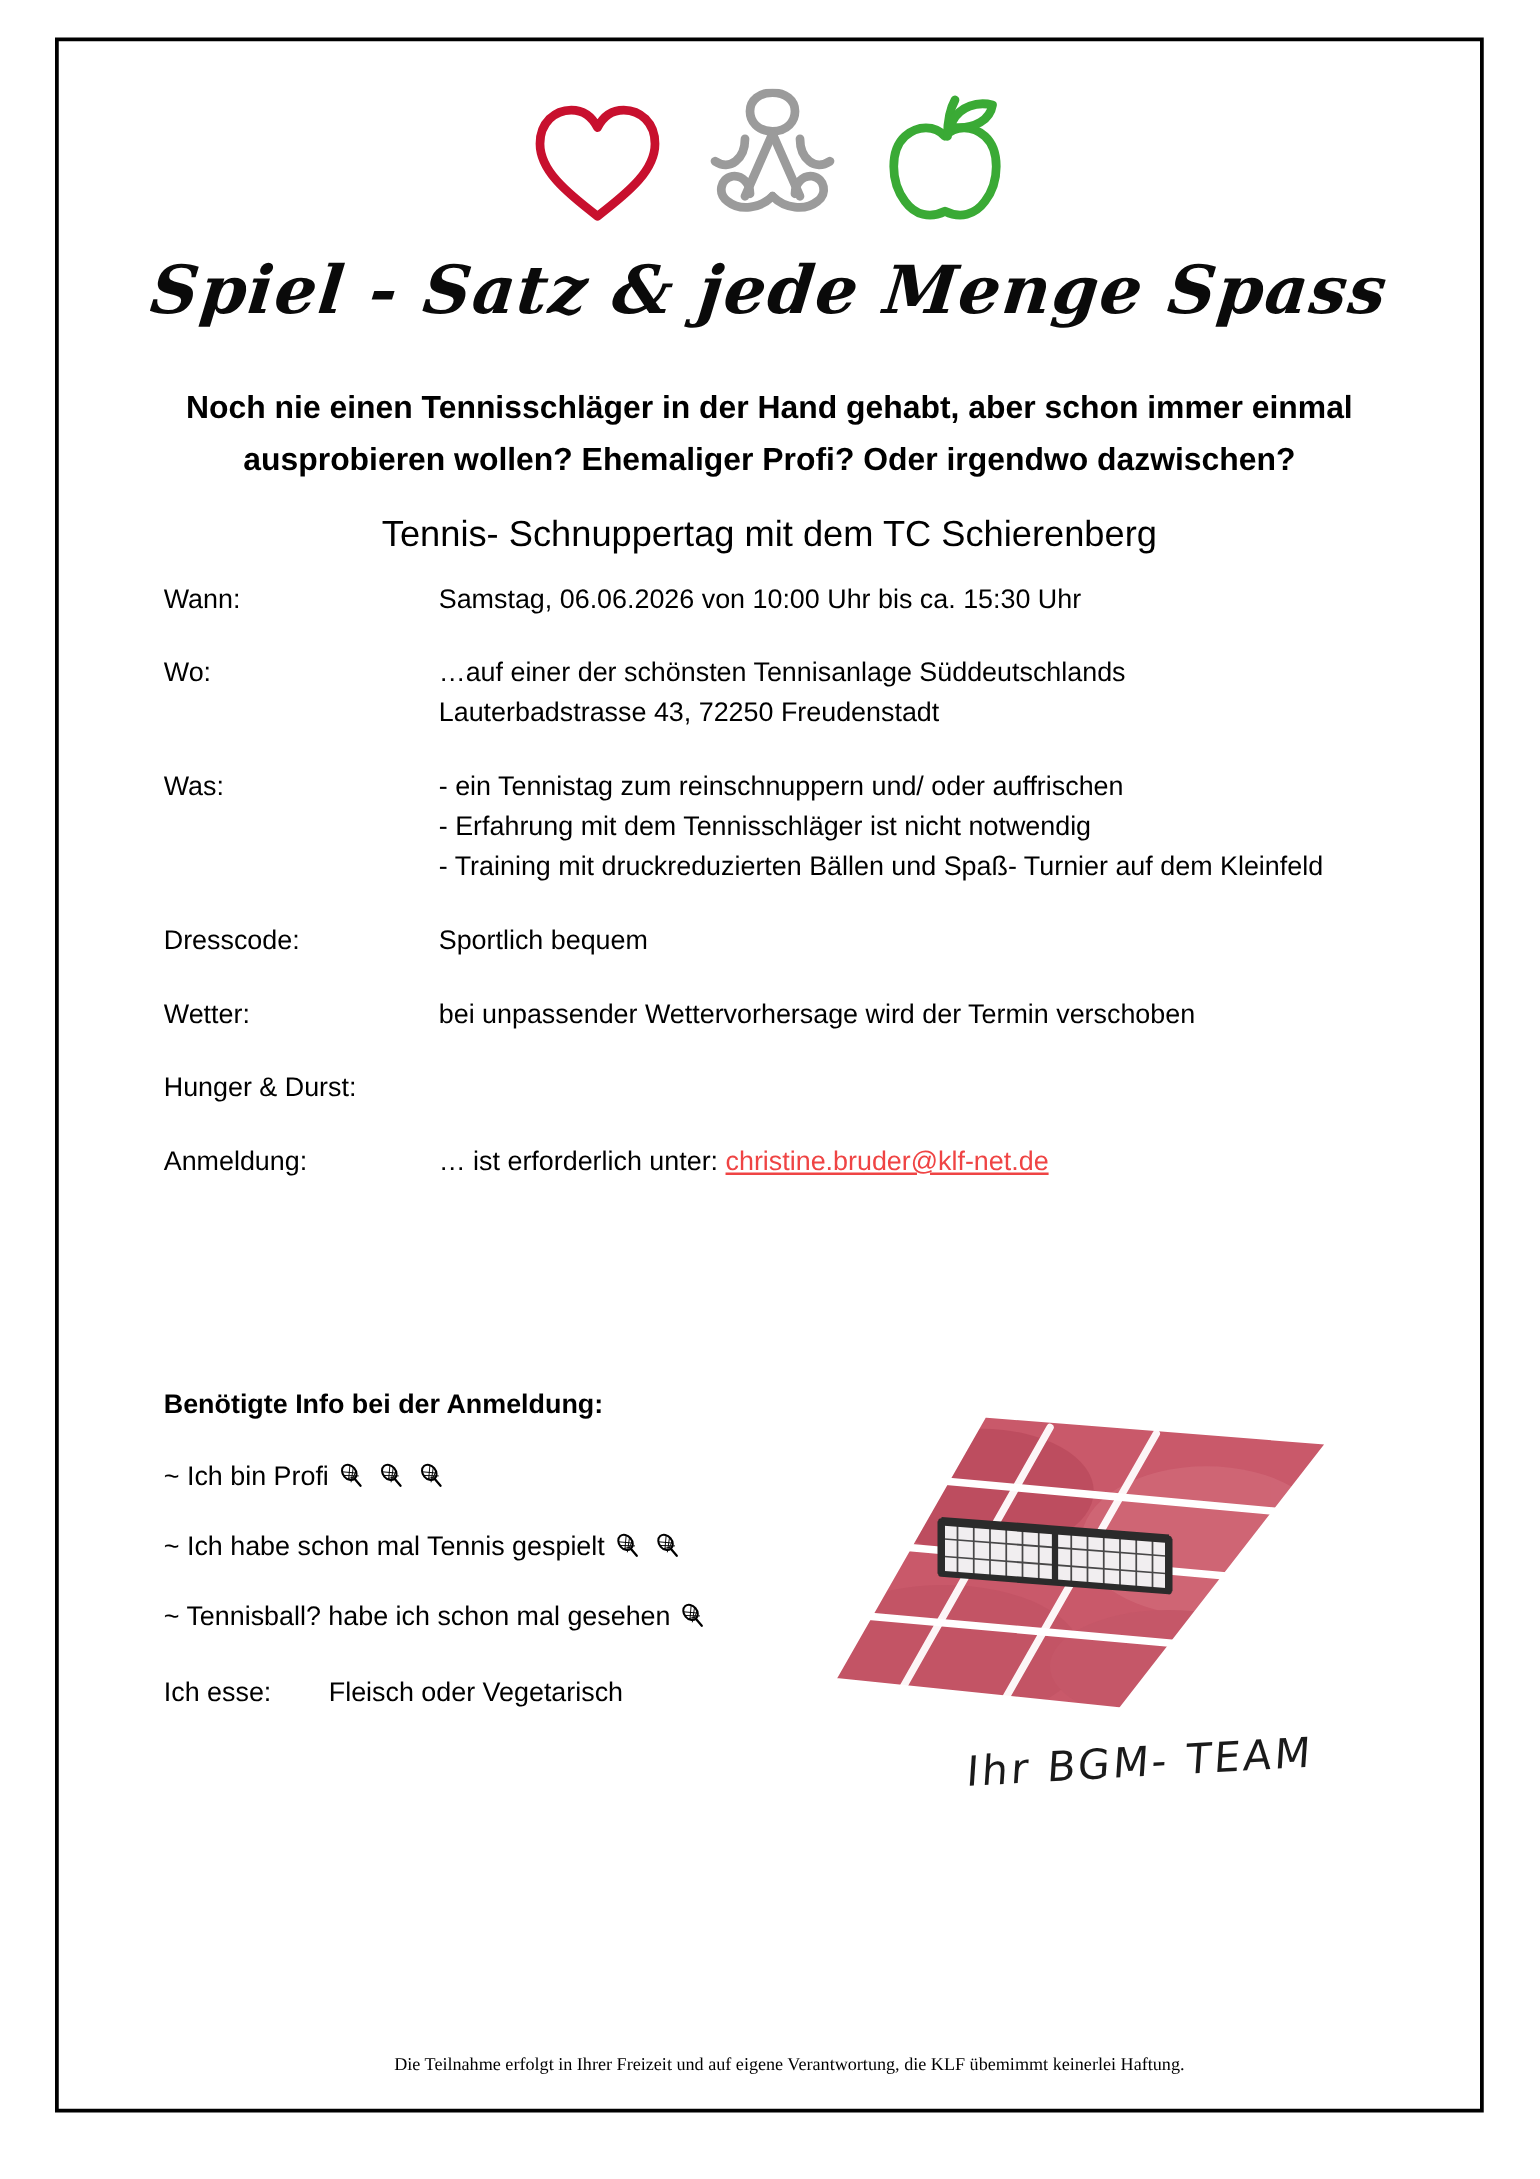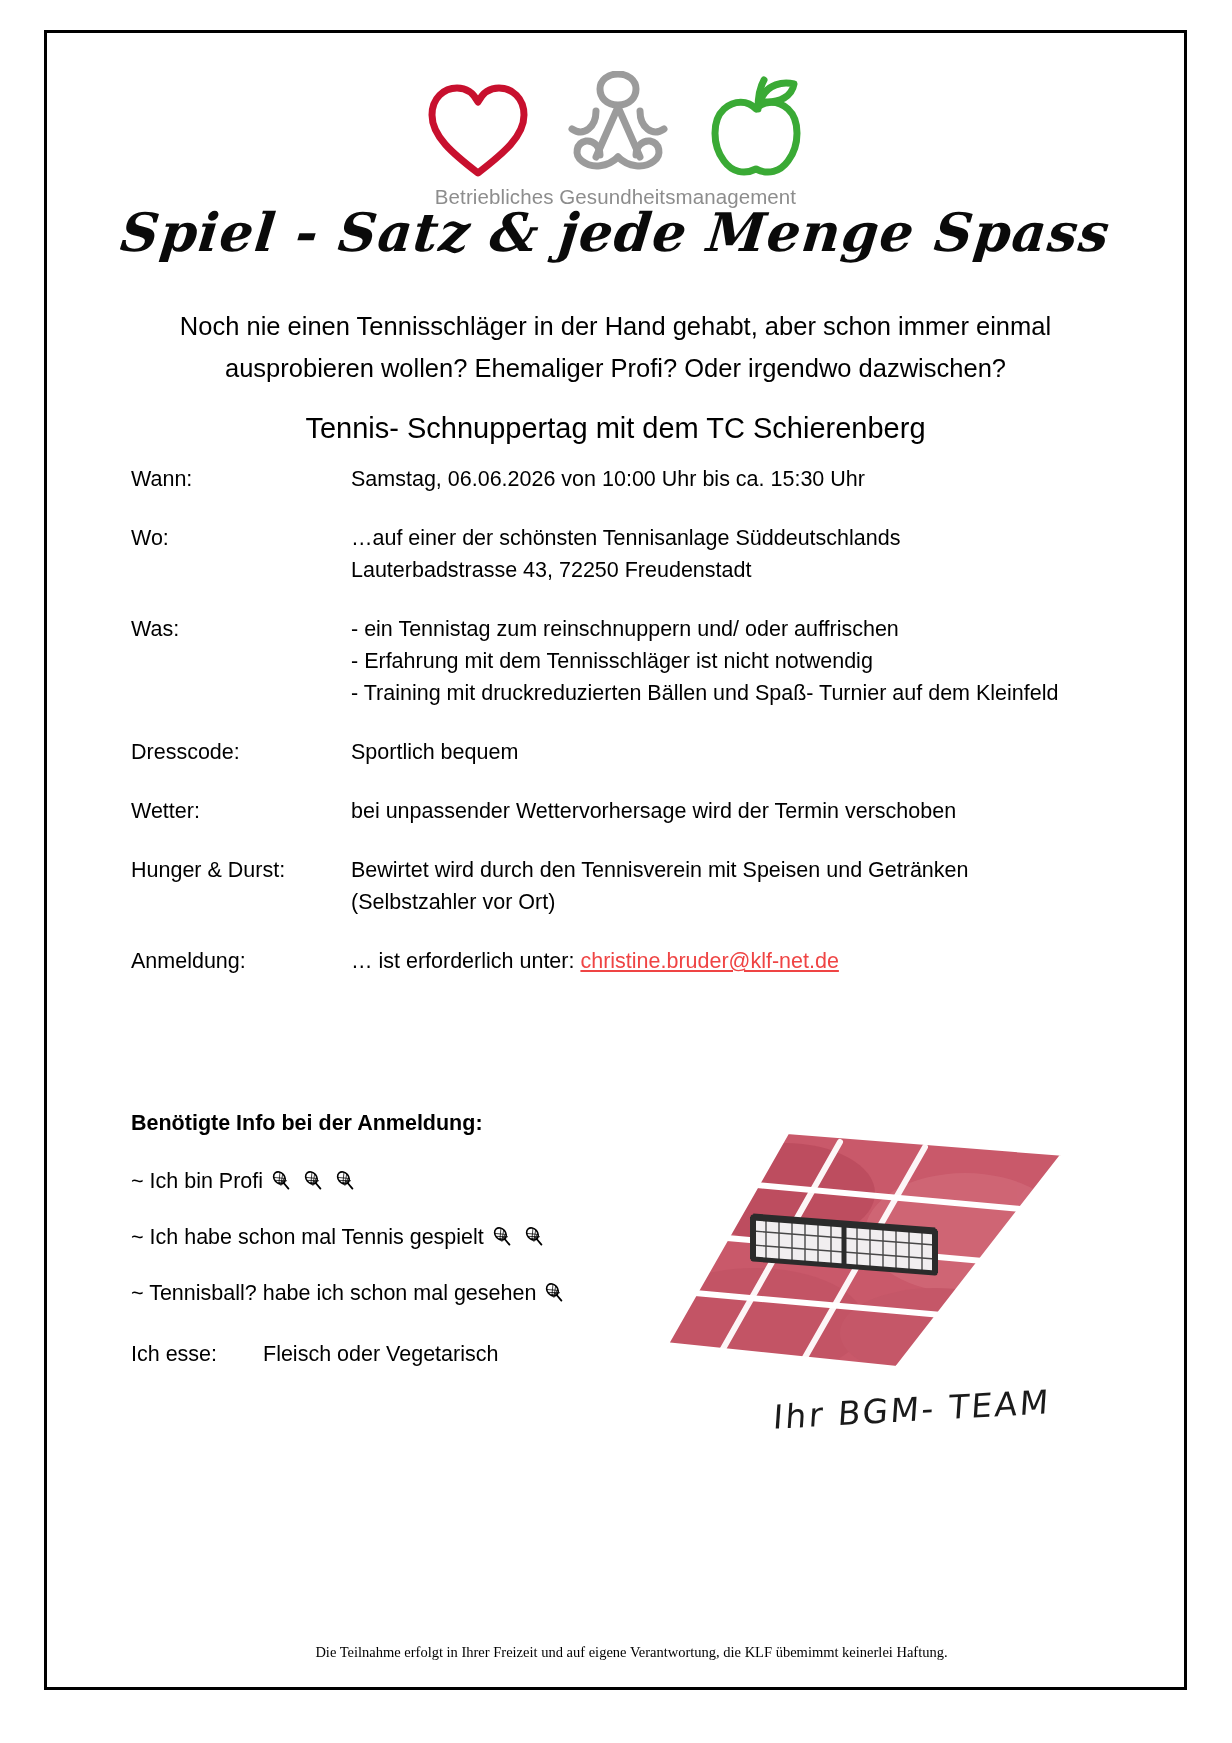--- a/index.html
+++ b/index.html
@@ -83,21 +83,21 @@
     transform: skewX(-6deg);
   }
 
   
   .headline {
     position: absolute;
     left: 100px;
     right: 100px;
     top: 272px;
     text-align: center;
-    font-weight: 400;
+    font-weight: 700;
     font-size: 25.5px;
     line-height: 42px;
     color: #000000;
   }
 
   .subtitle {
     position: absolute;
     left: 60px;
     right: 60px;
     top: 375px;
@@ -242,21 +242,20 @@
             <svg width="104" height="104" viewBox="0 0 104 104">
               <g fill="none" stroke="#3aaa35" stroke-width="7" stroke-linecap="round" stroke-linejoin="round">
                 <path d="M52 34 C44 25, 30 25, 20 34 C8 45, 8 70, 20 86 C28 97, 40 100, 52 94 C64 100, 76 97, 84 86 C96 70, 96 45, 84 34 C74 25, 60 25, 52 34 Z"></path>
                 <path d="M54 34 C54 22, 56 12, 60 5"></path>
                 <path d="M58 22 C64 10, 78 6, 90 9 C88 21, 76 28, 60 27"></path>
               </g>
             </svg>
           </span>
 
         </div>
-        <div class="logo-caption">Betriebliches Gesundheitsmanagement</div>
       </div>
 
       <div class="script-title">Spiel - Satz &amp; jede Menge Spass</div>
 
       <div class="headline">Noch nie einen Tennisschläger in der Hand gehabt, aber schon immer einmal ausprobieren wollen? Ehemaliger Profi? Oder irgendwo dazwischen?</div>
 
       <div class="subtitle">Tennis- Schnuppertag mit dem TC Schierenberg</div>
 
       <div class="details">
         <div id="detail-rows">
@@ -288,24 +287,20 @@
               </div>
             </div>
             <div class="row">
               <div class="row-label">Wetter:</div>
               <div class="row-value">
                 <span class="vline">bei unpassender Wettervorhersage wird der Termin verschoben</span>
               </div>
             </div>
             <div class="row">
               <div class="row-label">Hunger &amp; Durst:</div>
-              <div class="row-value">
-                <span class="vline">Bewirtet wird durch den Tennisverein mit Speisen und Getränken</span>
-                <span class="vline">(Selbstzahler vor Ort)</span>
-              </div>
             </div>
           </div>
 
         <div class="row">
           <div class="row-label">Anmeldung:</div>
           <div class="row-value">
             <span>… ist erforderlich unter: </span><a class="mail-link">christine.bruder@klf-net.de</a>
           </div>
         </div>
       </div>

